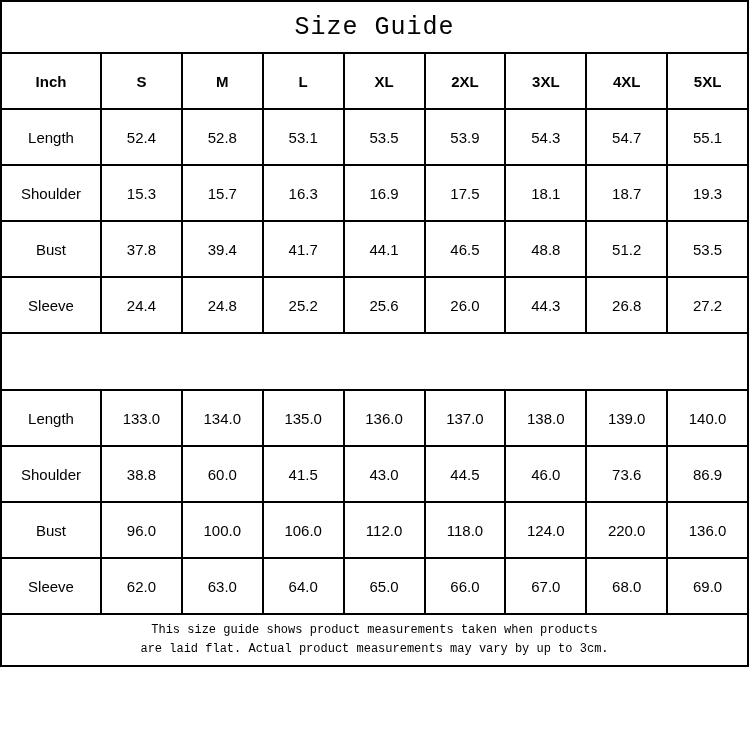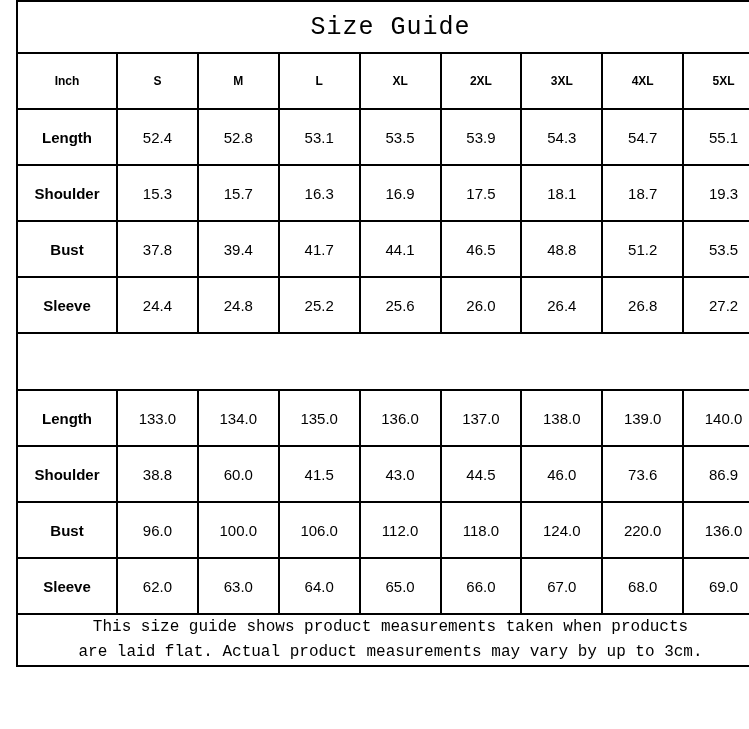--- a/index.html
+++ b/index.html
@@ -6,21 +6,20 @@
     margin: 0;
     padding: 0;
     background: #ffffff;
   }
   .page {
     width: 749px;
     height: 729px;
     background: #ffffff;
     box-sizing: border-box;
     overflow: hidden;
-    padding-left: 16px;
   }
   table.size-guide {
     border-collapse: collapse;
     table-layout: fixed;
     width: 749px;
     color: #000000;
   }
   table.size-guide td {
     border: 2px solid #000000;
     text-align: center;
@@ -32,39 +31,39 @@
   tr.title-row td {
     height: 50px;
     font-family: "Liberation Mono", monospace;
     font-size: 25px;
     font-weight: normal;
     letter-spacing: 1px;
   }
   tr.header-row td {
     height: 54px;
     font-family: "Liberation Sans", sans-serif;
-    font-size: 12px;
+    font-size: 15px;
     font-weight: bold;
   }
   tr.data-row td {
     height: 54px;
     font-family: "Liberation Sans", sans-serif;
     font-size: 15px;
     font-weight: normal;
   }
   tr.data-row td.row-label {
-    font-weight: bold;
+    font-weight: normal;
   }
   tr.gap-row td {
     height: 55px;
   }
   tr.footer-row td {
     height: 50px;
     font-family: "Liberation Mono", monospace;
-    font-size: 16px;
+    font-size: 12px;
     line-height: 1.55;
   }
 </style>
 </head>
 <body>
 
 <div class="page">
   <table class="size-guide">
     <colgroup>
       <col style="width:100px">
@@ -131,21 +130,21 @@
       <td>53.5</td>
     </tr>
 
     <tr class="data-row">
       <td class="row-label">Sleeve</td>
       <td>24.4</td>
       <td>24.8</td>
       <td>25.2</td>
       <td>25.6</td>
       <td>26.0</td>
-      <td>26.4</td>
+      <td>44.3</td>
       <td>26.8</td>
       <td>27.2</td>
     </tr>
 
     <tr class="gap-row">
       <td colspan="9"></td>
     </tr>
 
 
     <tr class="data-row">

